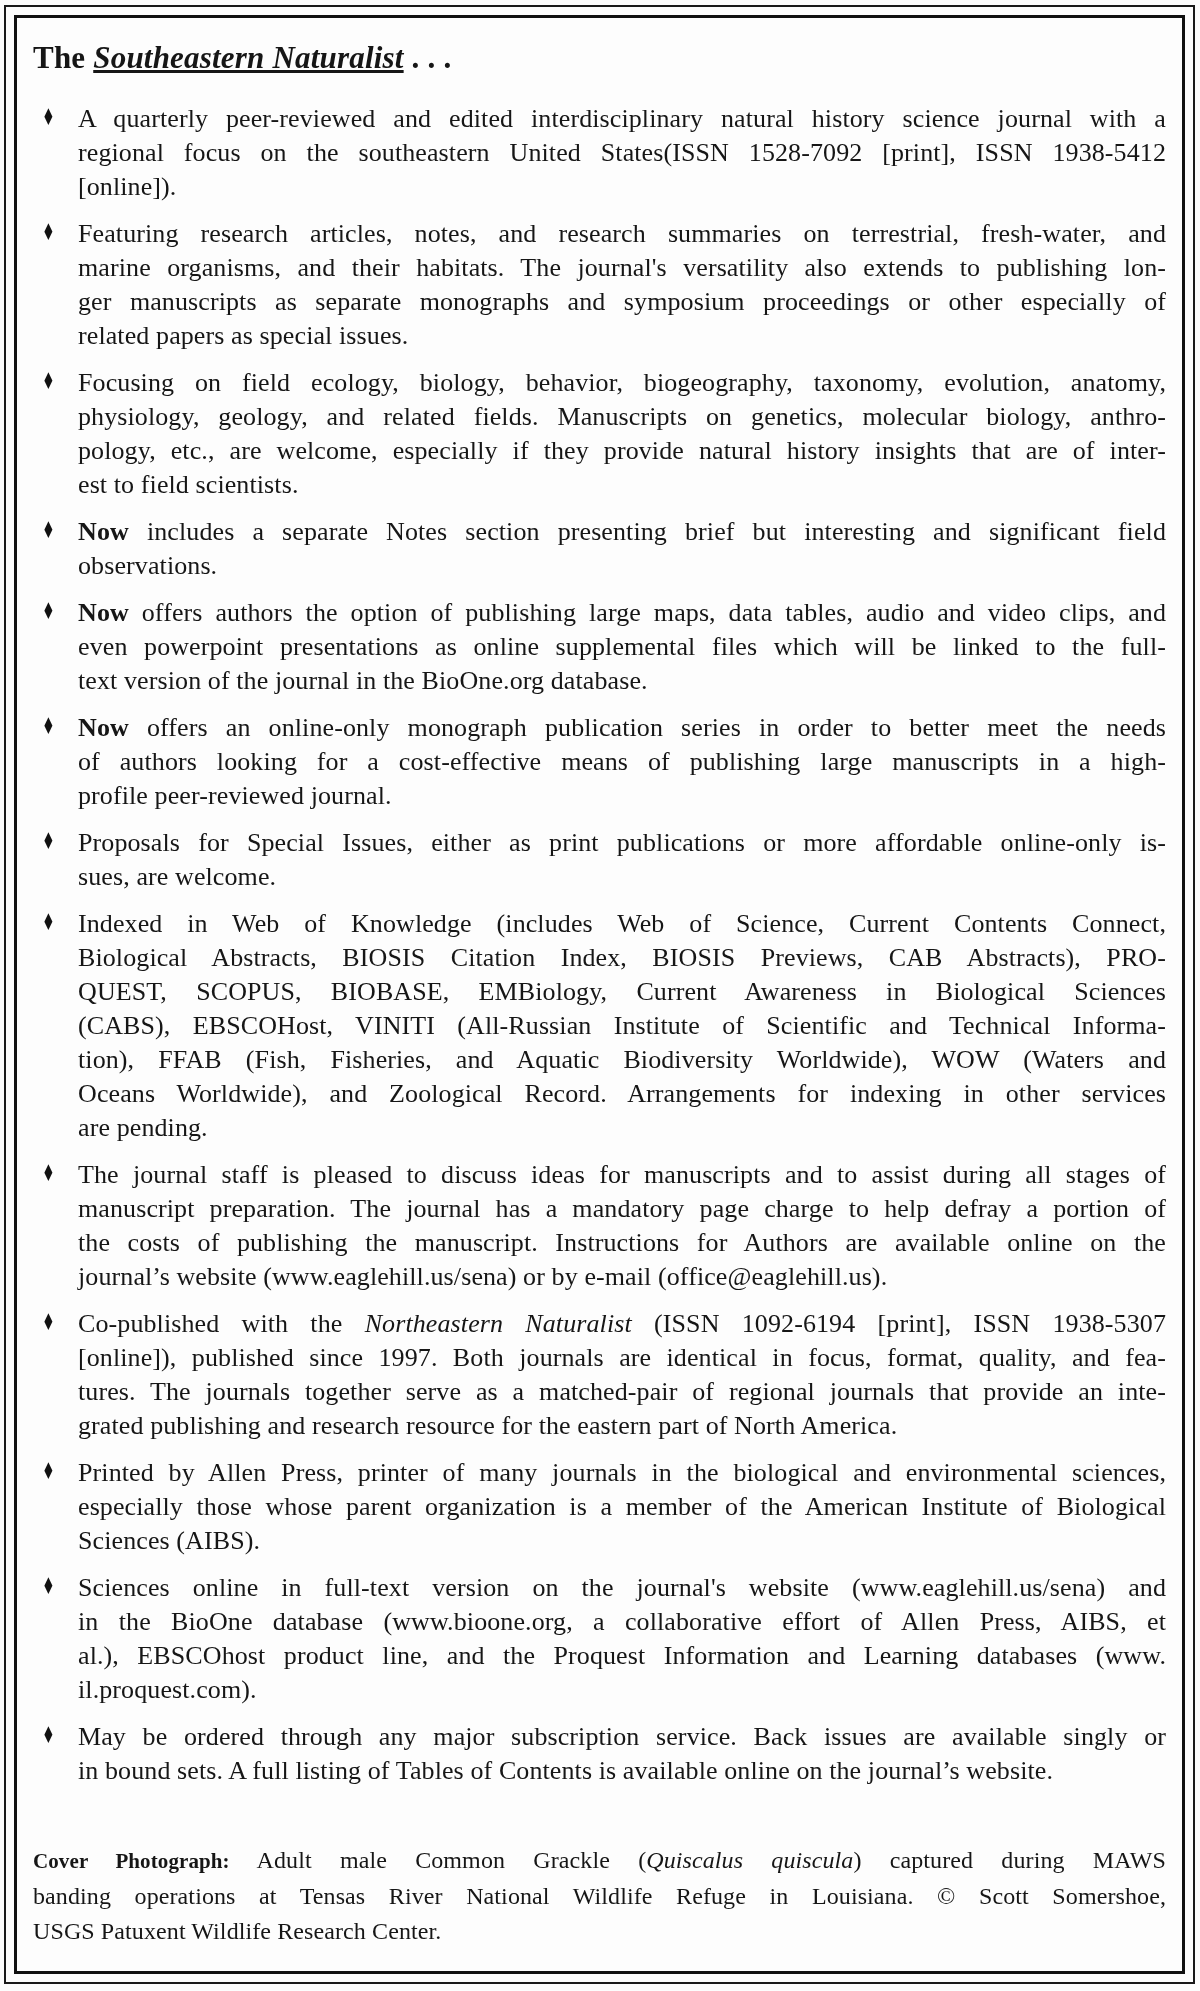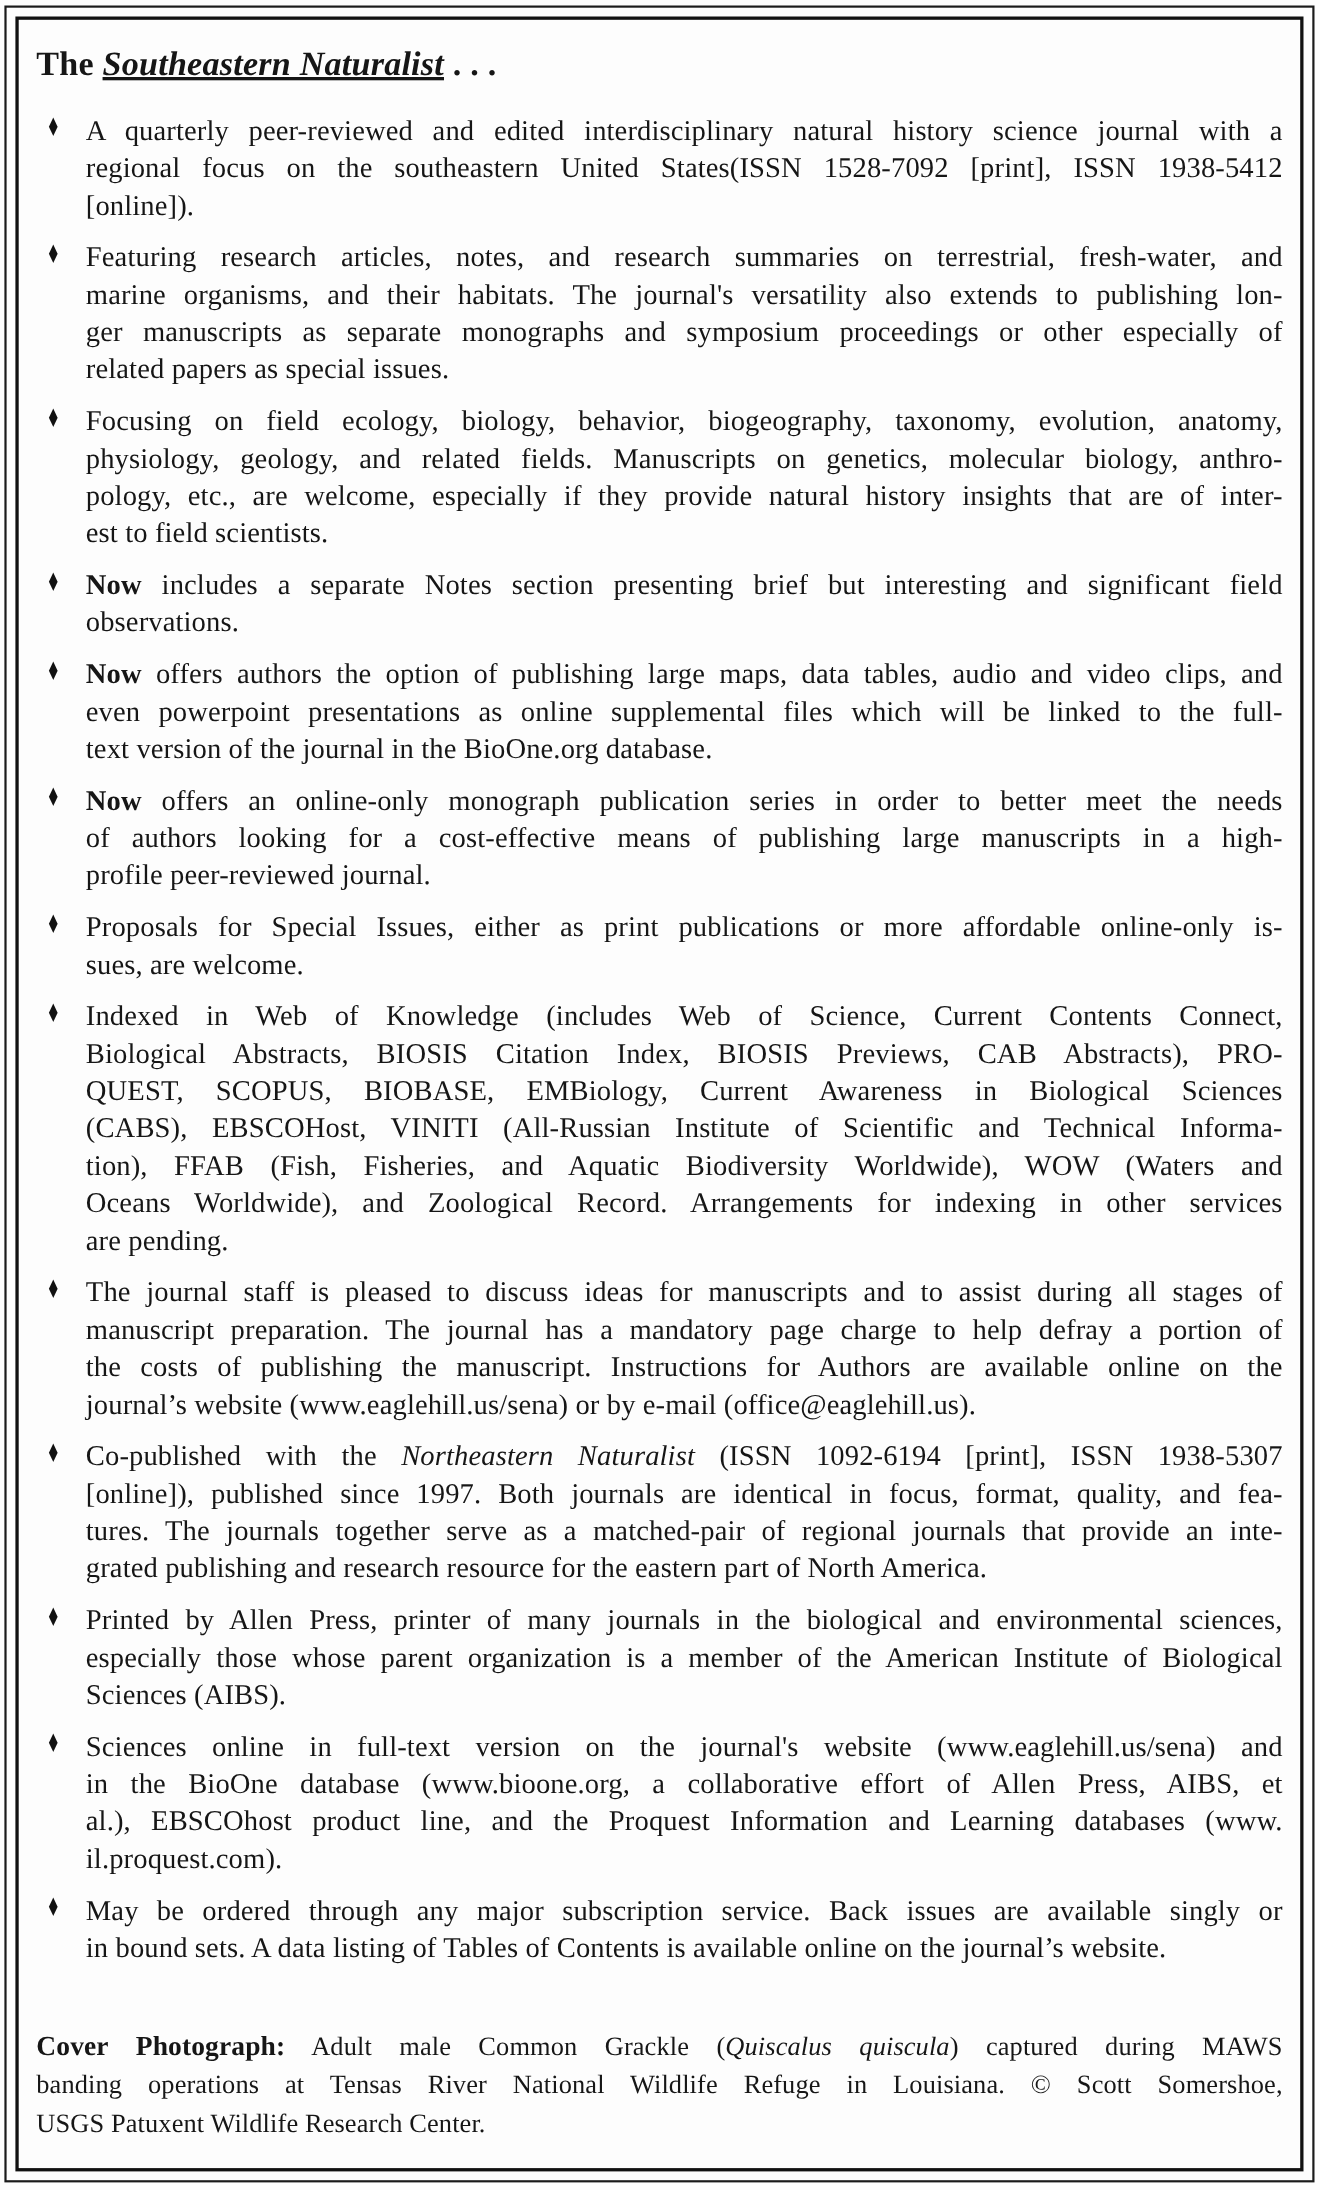--- a/index.html
+++ b/index.html
@@ -72,21 +72,21 @@
     text-align-last: left;
   }
   .cover-note {
     margin-top: auto;
     margin-bottom: 4px;
   }
   .cover-note .line {
     font-size: 24px;
     line-height: 35px;
   }
-  .cover-note b { font-size: 25px; }
+  .cover-note b { font-size: 21px; }
 </style>
 </head>
 <body>
 
 <div class="page">
   <div class="outer-frame">
     <div class="inner-frame">
 
       <h1 class="title"><span>The </span><span class="journal-name">Southeastern Naturalist</span><span> . . .</span></h1>
 
@@ -191,21 +191,21 @@
               <div class="line">Sciences online in full-text version on the journal's website (www.eaglehill.us/sena) and</div>
               <div class="line">in the BioOne database (www.bioone.org, a collaborative effort of Allen Press, AIBS, et</div>
               <div class="line">al.), EBSCOhost product line, and the Proquest Information and Learning databases (www.</div>
               <div class="line last">il.proquest.com).</div>
             </div>
           </li>
           <li class="bullet-item">
             <span class="marker">♦</span>
             <div class="lines">
               <div class="line">May be ordered through any major subscription service. Back issues are available singly or</div>
-              <div class="line last">in bound sets. A data listing of Tables of Contents is available online on the journal’s website.</div>
+              <div class="line last">in bound sets. A full listing of Tables of Contents is available online on the journal’s website.</div>
             </div>
           </li>
         </ul>
 
       <div class="cover-note" id="cover-block">
           <div class="line"><b>Cover Photograph:</b> Adult male Common Grackle (<i>Quiscalus quiscula</i>) captured during MAWS</div>
           <div class="line">banding operations at Tensas River National Wildlife Refuge in Louisiana. © Scott Somershoe,</div>
           <div class="line last">USGS Patuxent Wildlife Research Center.</div>
         </div>
 

